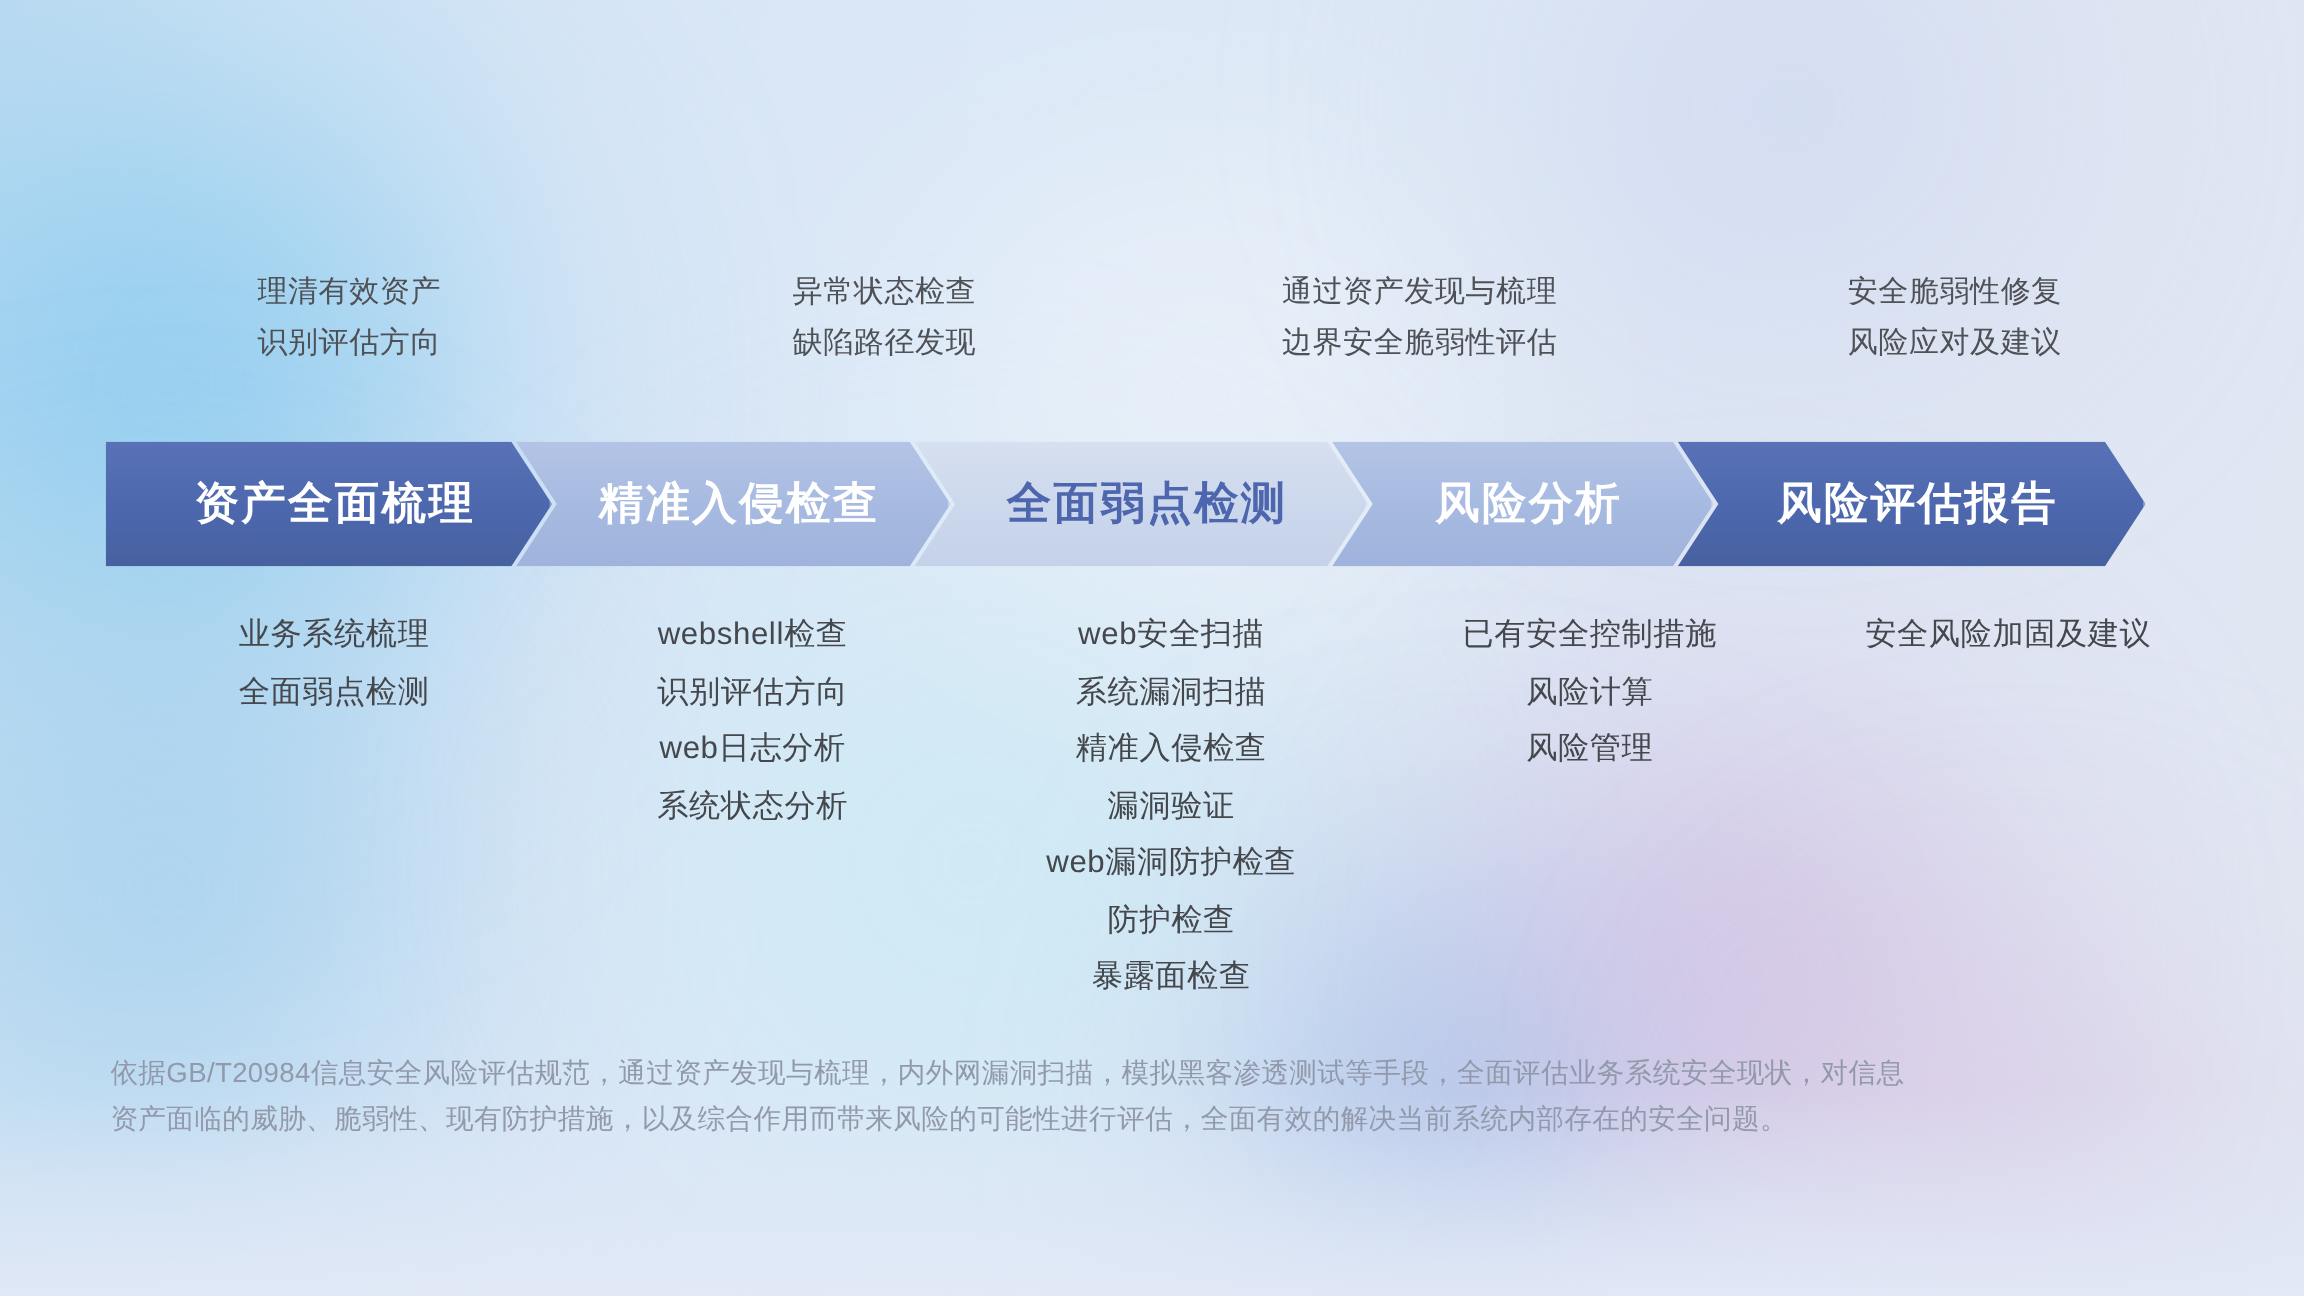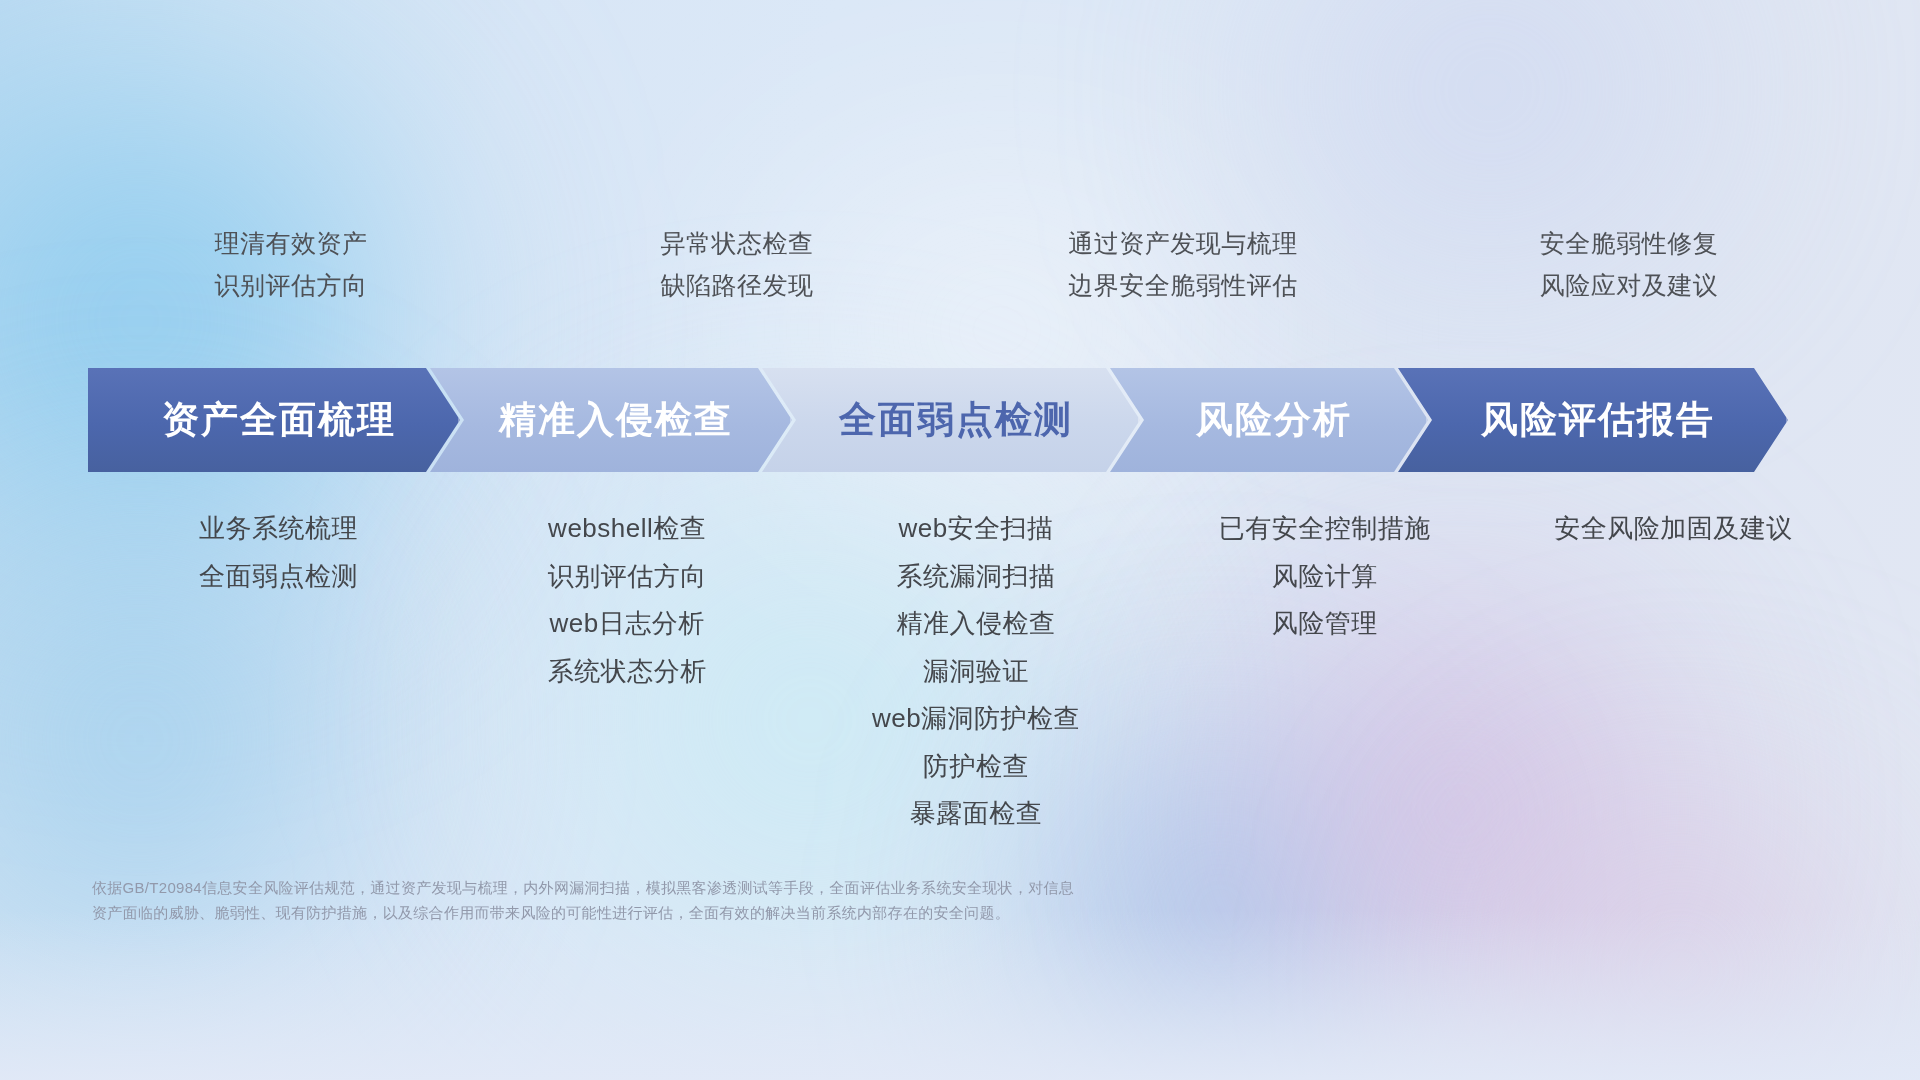--- a/index.html
+++ b/index.html
@@ -178,21 +178,21 @@
     line-height: 1.25;
     letter-spacing: 0.5px;
   }
 
   
   .footer {
     position: absolute;
     left: 92px;
     top: 876px;
     width: 1520px;
-    font-size: 15px;
+    font-size: 23px;
     line-height: 1.65;
     color: #9299ab;
     letter-spacing: 0.3px;
   }
   .footer-line { display: block; white-space: nowrap; }
 </style>
 </head>
 <body>
 
 <div id="bg-root">

